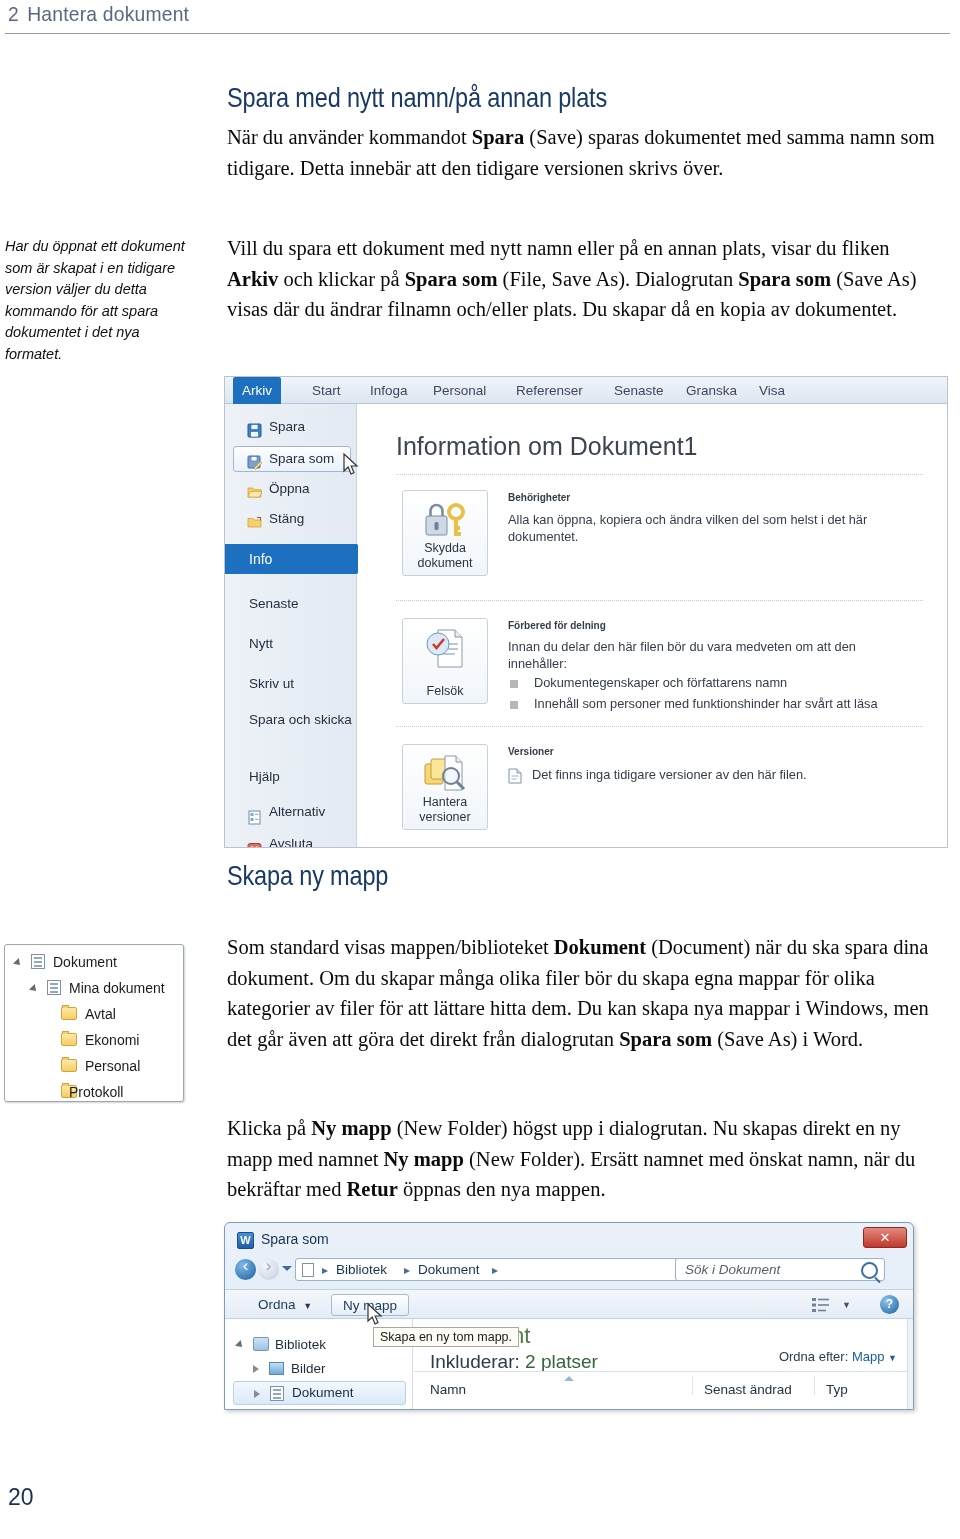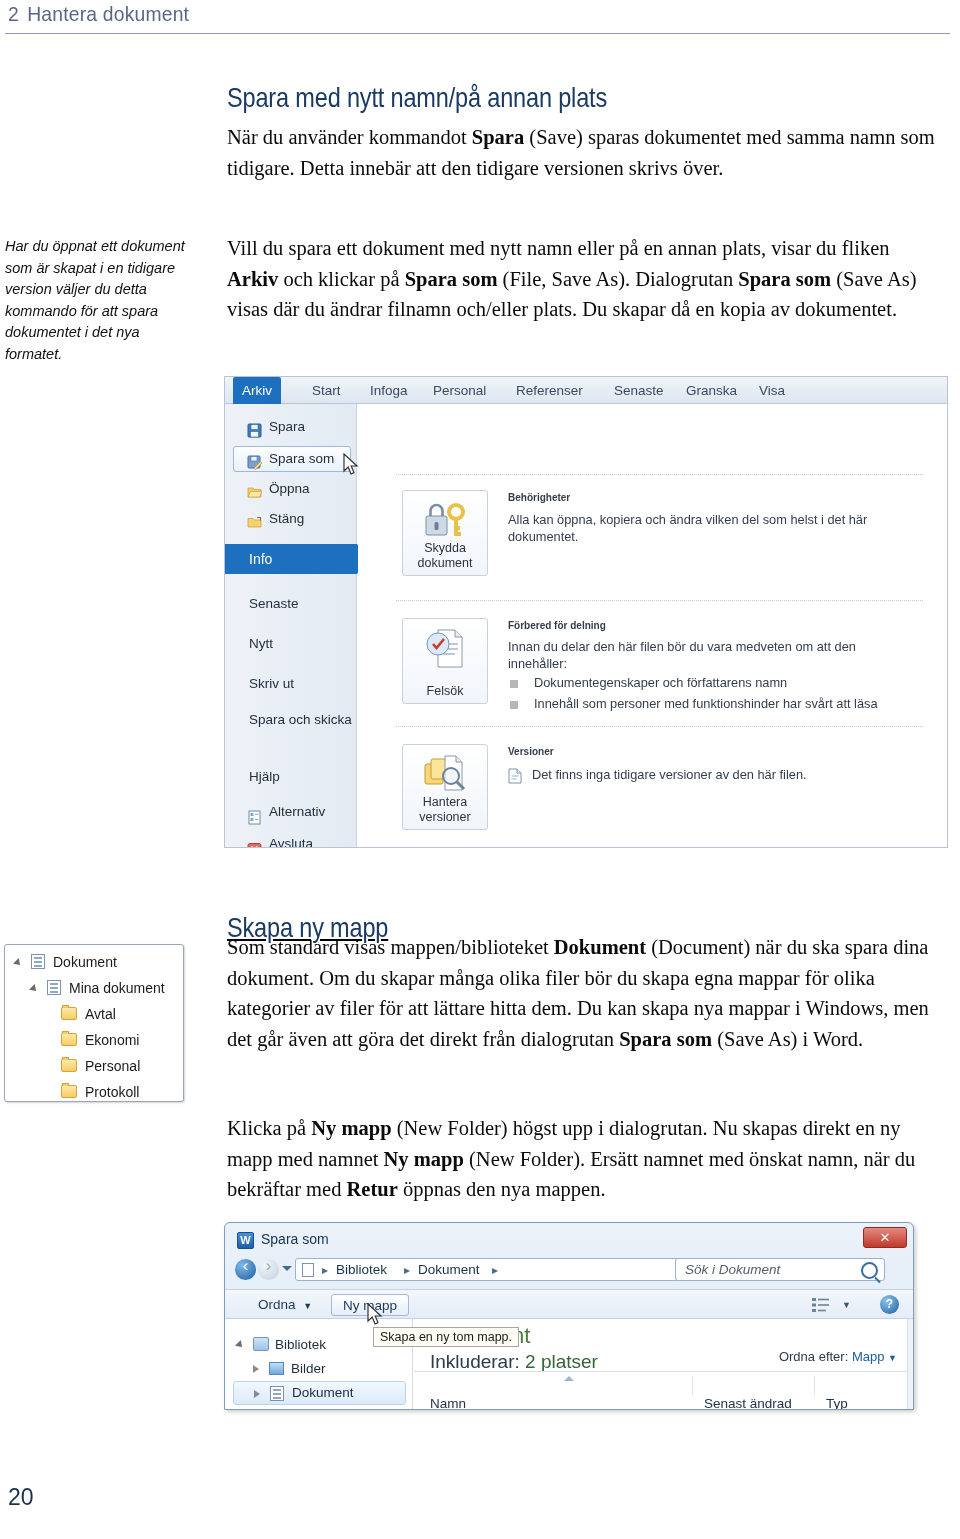--- a/index.html
+++ b/index.html
@@ -368,21 +368,21 @@
   .sa-arrange {
     position: absolute; right: 16px; top: 30px;
     font-size: 13px; color: #2c3b4a; white-space: nowrap;
   }
   .sa-arrange .val { color: #1b5fa0; }
   .sa-colhdr {
     position: absolute; left: 0; right: 0; top: 52px; height: 28px;
     border-top: 1px solid #d8e1ec; box-sizing: border-box;
   }
   .sa-colhdr .c {
-    position: absolute; top: 18px; line-height: 27px; font-size: 13.5px;
+    position: absolute; top: 4px; line-height: 27px; font-size: 13.5px;
     color: #223448; white-space: nowrap;
   }
   .sa-colhdr .div {
     position: absolute; top: 4px; width: 1px; height: 19px; background: #dde5ee;
   }
   .sa-sortmark {
     position: absolute; top: 4px; width: 0; height: 0;
     border-left: 5px solid transparent; border-right: 5px solid transparent;
     border-bottom: 5px solid #9bb6cf;
   }
@@ -528,20 +528,21 @@
         <svg width="15" height="15" viewBox="0 0 15 15">
           <rect x="1" y="1.5" width="13" height="12" rx="2" fill="#e46a5c" stroke="#b33c2e"></rect>
           <path d="M4.5 4.5 L10.5 10.5 M10.5 4.5 L4.5 10.5" stroke="#fff" stroke-width="1.6"></path>
         </svg>
       </span>
       <span class="lbl" style="line-height:32px;">Avsluta</span>
     </div>
   </div>
 
   <div class="bs-pane">
+    <div class="bs-title">Information om Dokument1</div>
     <div class="dotrule" style="left:38px; right:24px; top:70px;"></div>
 
     <div class="bigbtn" style="left:44px; top:86px;">
       <span style="position:absolute;left:20px;top:10px;">
         <svg width="46" height="40" viewBox="0 0 46 40">
           <rect x="3" y="15" width="21" height="19" rx="2" fill="#cfd9e6" stroke="#7b8ea6"></rect>
           <path d="M7.5 15v-5a6 6 0 0 1 12 0v5" fill="none" stroke="#7b8ea6" stroke-width="2.6"></path>
           <rect x="11.5" y="21" width="4" height="8" rx="1.5" fill="#6e819a"></rect>
           <circle cx="33" cy="11" r="7" fill="none" stroke="#e8c04a" stroke-width="4"></circle>
           <path d="M33 17 L33 33 L38 33 M33 27 L37 27" stroke="#e8c04a" stroke-width="4" fill="none"></path>
@@ -600,21 +601,21 @@
     <div class="sec-t" style="left:174px; top:362px;">Det finns inga tidigare versioner av den här filen.</div>
   </div>
 
   <div class="cursor" style="left:118px; top:76px;">
     <svg width="18" height="24" viewBox="0 0 18 24">
       <path d="M1 1 L1 18 L5.2 14 L8 21 L11 19.6 L8.2 13 L14 13 Z" fill="#ffffff" stroke="#333" stroke-width="1.2"></path>
     </svg>
   </div>
 </div>
 
-<div class="col-main" style="top:912px;text-decoration:underline;">
+<div class="col-main" style="top:860px;">
   <div class="h2">Skapa ny mapp</div>
 </div>
 
 <div class="col-main body-p" style="top:932px;">
   <span>Som standard visas mappen/biblioteket </span><b>Dokument</b><span> (Document) när du ska spara dina dokument. Om du skapar många olika filer bör du skapa egna mappar för olika kategorier av filer för att lättare hitta dem. Du kan skapa nya mappar i Windows, men det går även att göra det direkt från dialogrutan </span><b>Spara som</b><span> (Save As) i Word.</span>
 </div>
 
 <div class="col-main body-p" style="top:1113px;">
   <span>Klicka på </span><b>Ny mapp</b><span> (New Folder) högst upp i dialogrutan. Nu skapas direkt en ny mapp med namnet </span><b>Ny mapp</b><span> (New Folder). Ersätt namnet med önskat namn, när du bekräftar med </span><b>Retur</b><span> öppnas den nya mappen.</span>
 </div>
@@ -641,21 +642,21 @@
   <div class="trow">
     <span class="fldr" style="left:56px;"></span>
     <span style="position:absolute;left:80px;">Ekonomi</span>
   </div>
   <div class="trow">
     <span class="fldr" style="left:56px;"></span>
     <span style="position:absolute;left:80px;">Personal</span>
   </div>
   <div class="trow">
     <span class="fldr" style="left:56px;"></span>
-    <span style="position:absolute;left:80px;">Protokoll</span>
+    <span style="position:absolute;left:64px;">Protokoll</span>
   </div>
 </div>
 
 <div id="fig-saveas">
 
   <div class="sa-title">
     <span class="sa-wicon">W</span>
     <span class="lbl">Spara som</span>
   </div>
   <div class="sa-close">✕</div>

